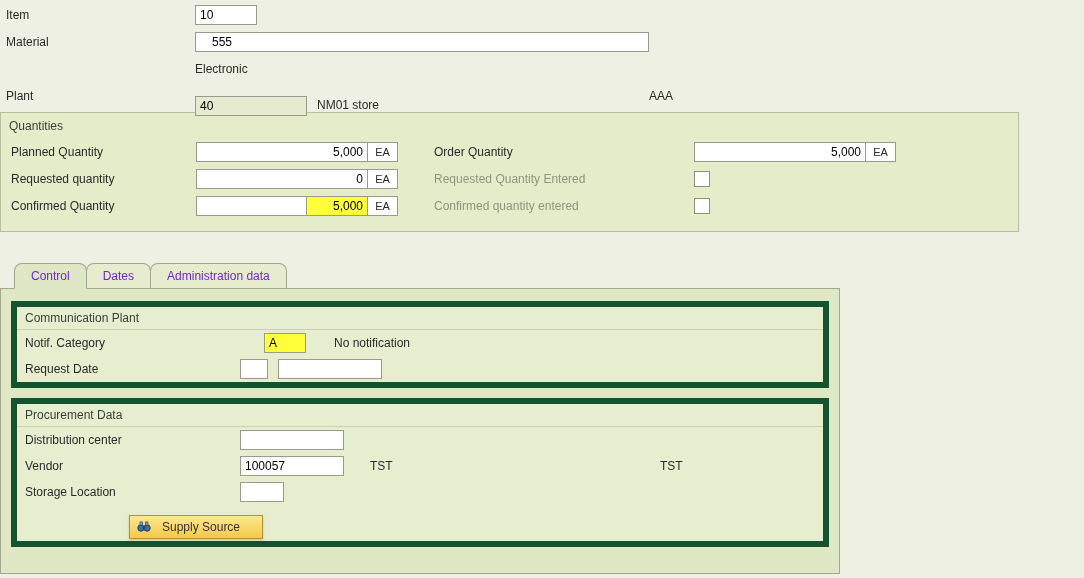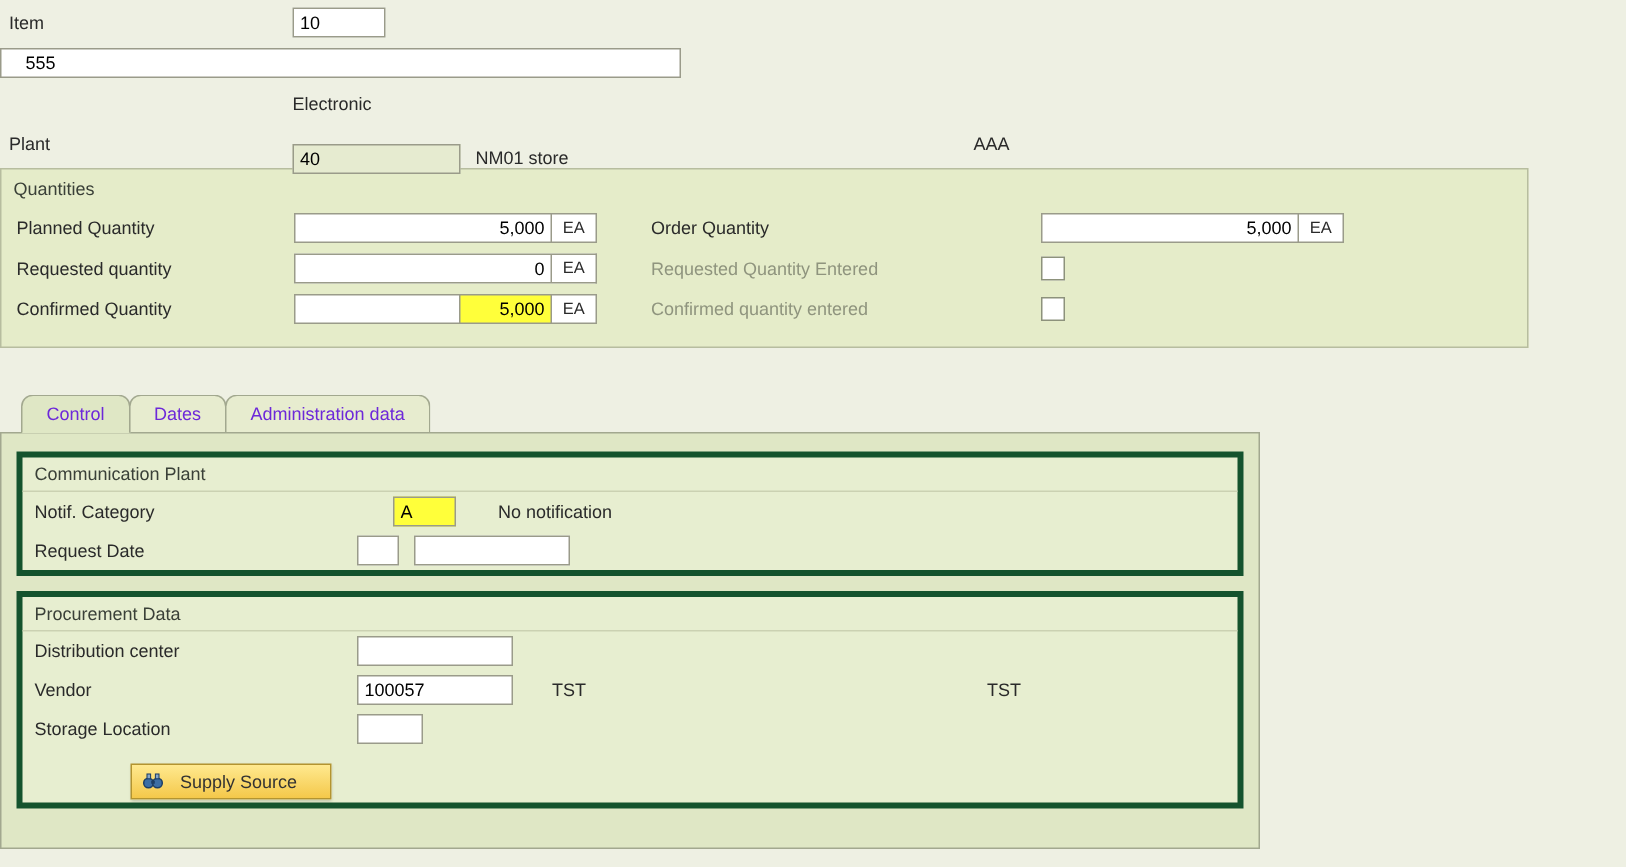--- a/index.html
+++ b/index.html
@@ -94,21 +94,21 @@
   }
   .tab-body {
     border: 1px solid #a2a88f;
     background: #dfe7c5;
     margin: 0 14px 0 0;
     padding: 12px 10px 16px 10px;
     width: 840px;
     box-sizing: border-box;
   }
   .panel {
-    border: 4px solid #14532d;
+    border: 6px solid #14532d;
     background: #e7eed0;
     margin-bottom: 10px;
   }
   .panel-title {
     padding: 4px 8px;
     font-size: 12px;
     border-bottom: 1px solid #cbd1b2;
     color: #3a4038;
   }
   .panel-row {
@@ -132,33 +132,34 @@
     display: inline-flex;
     align-items: center;
     height: 22px;
     border: 1px solid #b39430;
     background: linear-gradient(#ffe98f, #f4c84a);
     padding: 0 22px 0 6px;
     font-size: 12px;
     color: #333;
     box-shadow: 0 1px 2px rgba(0,0,0,0.2);
     cursor: pointer;
-    margin-left: 72px;
+    margin-left: 112px;
     margin-top: 4px;
   }
   .supply-btn svg { margin-right: 10px; }
 </style>
 </head>
 <body>
 
 <div class="row">
   <div class="lbl">Item</div>
   <input class="txt ro" style="width: 62px;" value="10">
 </div>
 <div class="row">
+  <div class="lbl">Material</div>
   <input class="txt ro" style="width: 454px; padding-left: 16px;" value="555">
 </div>
 <div class="row">
   <div class="lbl"></div>
   <div>Electronic</div>
 </div>
 <div class="row">
   <div class="lbl">Plant</div>
   <input class="txt ro" style="width: 112px; background: rgb(230, 235, 208); margin-top: 19px;" value="40">
   <div class="desc-space">NM01 store</div>

